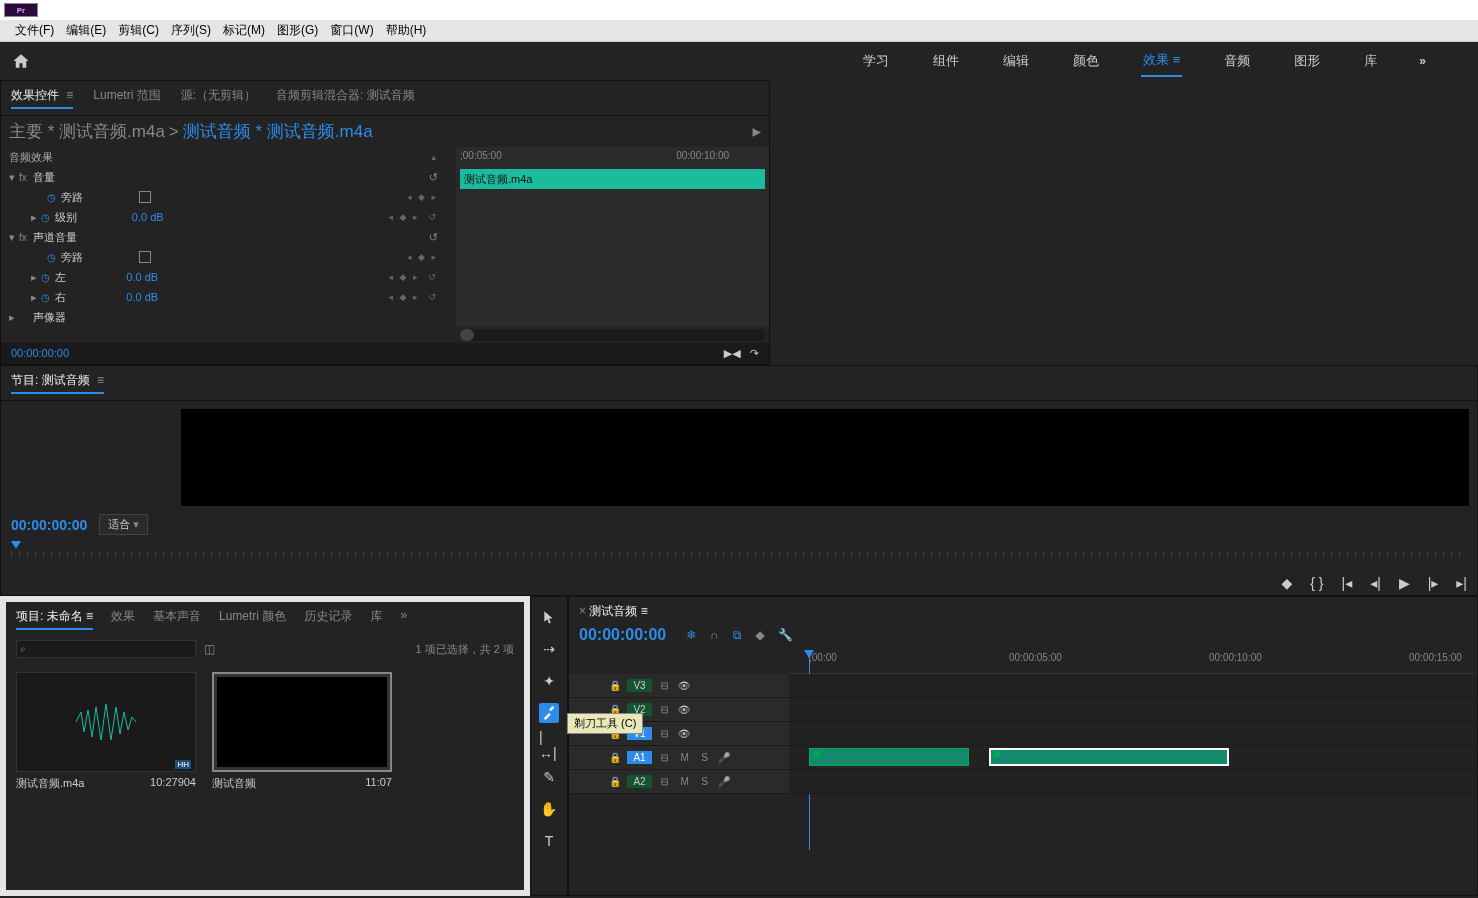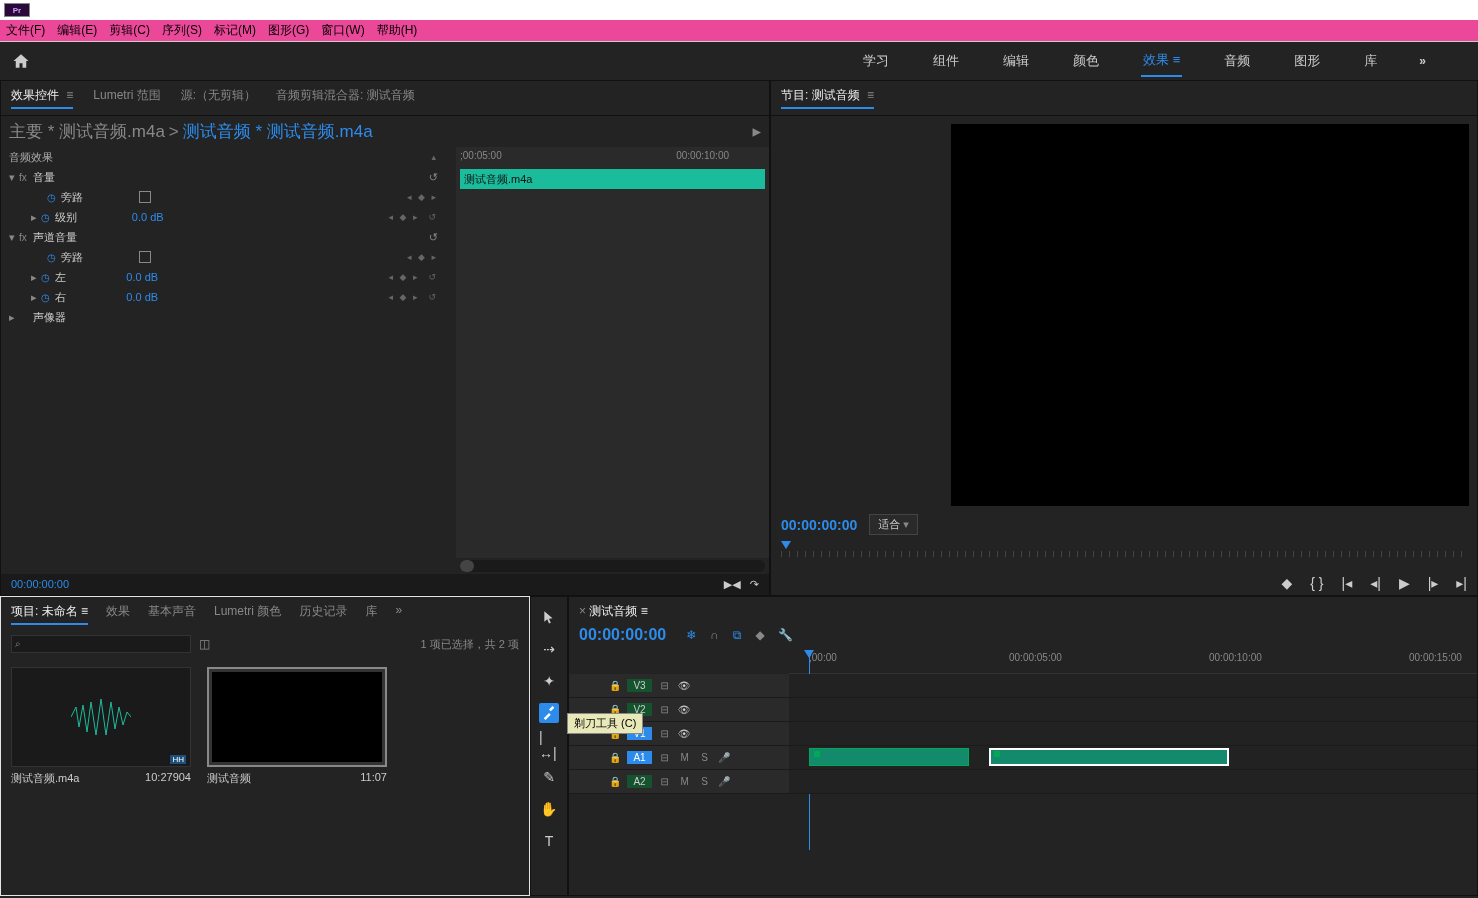--- a/index.html
+++ b/index.html
@@ -1,27 +1,27 @@
 <!DOCTYPE html>
 <html><head>
 <meta charset="utf-8">
 <style>
 * { margin: 0; padding: 0; box-sizing: border-box; font-family: "Microsoft YaHei", sans-serif; }
 body { background: #232323; color: #ccc; font-size: 12px; width: 1478px; height: 898px; overflow: hidden; }
 .titlebar { background: #fff; color: #000; height: 20px; display: flex; align-items: center; padding-left: 4px; font-size: 11px; }
-.app-icon { width: 26px; height: 14px; background: #2a0a3a; border: 1px solid #888; display: inline-flex; align-items: center; justify-content: center; margin-right: 6px; font-size: 8px; color: #d49cff; font-weight: bold; }
-.menubar { background: #ec4899; color: #000; height: 22px; display: flex; align-items: center; padding-left: 6px; font-size: 12px; gap: 12px; border-bottom: 1px solid #ccc; }
+.app-icon { width: 34px; height: 14px; background: #2a0a3a; border: 1px solid #888; display: inline-flex; align-items: center; justify-content: center; margin-right: 6px; font-size: 8px; color: #d49cff; font-weight: bold; }
+.menubar { background: #e5e5e5; color: #000; height: 22px; display: flex; align-items: center; padding-left: 15px; font-size: 12px; gap: 12px; border-bottom: 1px solid #ccc; }
 .menubar span { cursor: default; }
 .workspace-bar { background: #232323; height: 38px; display: flex; align-items: center; padding: 0 12px; }
 .home-icon { width: 18px; height: 18px; color: #ccc; }
 .workspace-tabs { margin-left: auto; display: flex; gap: 40px; align-items: center; padding-right: 40px; }
 .workspace-tab { color: #ccc; font-size: 13px; padding: 6px 2px; }
 .workspace-tab.active { color: #2d8ceb; border-bottom: 2px solid #2d8ceb; }
 .overflow { color: #ccc; font-weight: bold; }
-.main { display: flex; height: 516px; }
+.main { display: flex; height: 516px; flex-direction: column; }
 .panel { background: #232323; border: 1px solid #111; }
 .panel-tabs { display: flex; gap: 20px; padding: 6px 10px; border-bottom: 1px solid #111; font-size: 12px; color: #888; }
 .panel-tab.active { color: #eee; border-bottom: 2px solid #2d8ceb; padding-bottom: 3px; }
 .panel-tab .menu-icon { margin-left: 4px; color: #888; }
 .left-col { width: 770px; display: flex; flex-direction: column; }
 .right-col { flex: 1; display: flex; flex-direction: column; }
 .effect-controls { flex: 1; display: flex; flex-direction: column; }
 .ec-header { display: flex; padding: 4px 8px; font-size: 17px; color: #888; align-items: center; }
 .ec-header .sep { color: #888; margin: 0 4px; }
 .ec-header .active-clip { color: #2d8ceb; }
@@ -54,21 +54,21 @@
 .program-controls { padding: 4px 10px; }
 .pc-row1 { display: flex; align-items: center; gap: 12px; }
 .pc-time { color: #2d8ceb; font-size: 14px; font-weight: bold; }
 .pc-fit { background: #2a2a2a; padding: 2px 8px; color: #ccc; font-size: 11px; border: 1px solid #444; }
 .pc-fit::after { content: " ▾"; color: #888; }
 .pc-ruler { height: 20px; margin: 6px 0; background: linear-gradient(to right, #444 0, #444 1px, transparent 1px) repeat-x; background-size: 8px 6px; background-position: 0 10px; position: relative; }
 .pc-playhead { position: absolute; left: 0; top: 0; width: 0; height: 0; border-left: 5px solid transparent; border-right: 5px solid transparent; border-top: 8px solid #2d8ceb; }
 .pc-buttons { display: flex; gap: 18px; justify-content: flex-end; padding: 4px 10px; color: #ccc; font-size: 14px; }
 .pc-buttons span { cursor: pointer; }
 .lower { display: flex; height: 300px; }
-.project-panel { width: 530px; border: 1px solid #e5e5e5; display: flex; flex-direction: column; }
+.project-panel { width: 530px; border: 6px solid #e5e5e5; display: flex; flex-direction: column; }
 .proj-tabs { display: flex; gap: 18px; padding: 6px 10px; font-size: 12px; color: #888; }
 .proj-tabs .active { color: #eee; border-bottom: 2px solid #2d8ceb; padding-bottom: 3px; }
 .proj-path { padding: 4px 12px; color: #888; font-size: 11px; display: flex; align-items: center; gap: 6px; }
 .bin-icon { width: 14px; height: 10px; background: #555; border-radius: 1px; }
 .proj-search { display: flex; padding: 4px 10px; align-items: center; gap: 8px; }
 .proj-search input { flex: 0 0 180px; background: #1a1a1a; border: 1px solid #333; color: #ccc; padding: 2px 18px 2px 4px; font-size: 11px; }
 .search-wrap { position: relative; }
 .search-mag { position: absolute; left: 4px; top: 3px; color: #888; font-size: 10px; }
 .proj-status { margin-left: auto; color: #888; font-size: 11px; }
 .proj-items { display: flex; gap: 16px; padding: 10px; }

